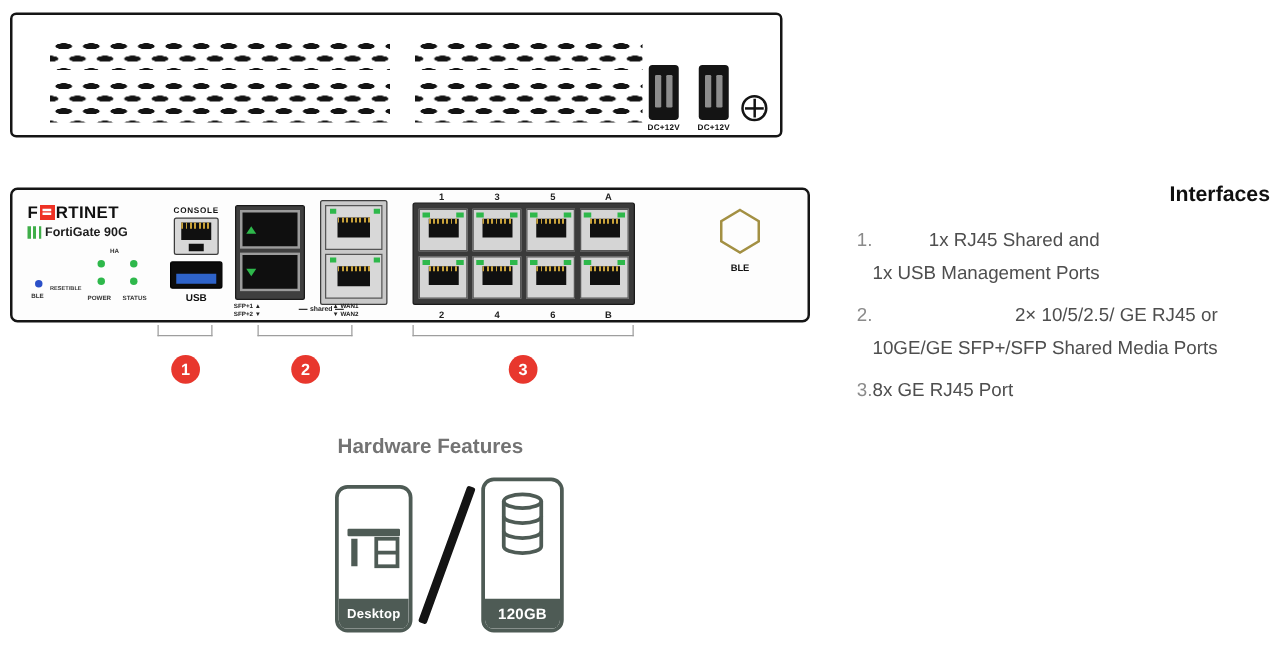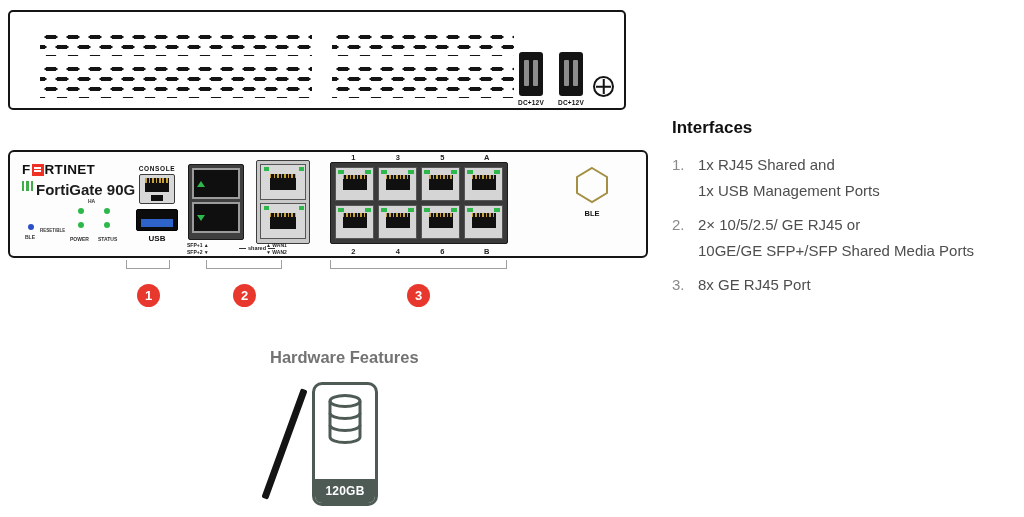--- a/index.html
+++ b/index.html
@@ -30,21 +30,21 @@
   .ground::after { top:50%; left:1px; right:1px; height:2.5px; transform:translateY(-50%); }
 
   
   .front-panel { position:absolute; left:8px; top:150px; width:640px; height:108px;
     border:2px solid #151515; border-radius:6px; background:#fdfdfd; box-sizing:border-box; }
   .brand { position:absolute; left:12px; top:10px; }
   .logo { display:flex; align-items:center; font-weight:800; font-size:13.5px; letter-spacing:0.3px; color:#101010; }
   .logo-sq { display:inline-flex; width:12px; height:12px; background:var(--logo_red,#ee3124); margin:0 1px;
     flex-direction:column; align-items:center; justify-content:center; gap:1.5px; }
   .logo-sq i { display:block; width:7px; height:2px; background:#fff; }
-  .model { display:flex; align-items:flex-start; gap:3px; margin-top:4px; font-size:15px; font-weight:bold; color:#1c1c1c; }
+  .model { display:flex; align-items:flex-start; gap:3px; margin-top:4px; font-size:10px; font-weight:bold; color:#1c1c1c; }
   .model-bars { width:11px; height:10px; background:repeating-linear-gradient(90deg,#3fae49 0 2.5px, transparent 2.5px 4.5px); }
 
   .leds { position:absolute; left:10px; top:44px; width:106px; height:54px; }
   .dot { position:absolute; width:6px; height:6px; border-radius:50%; }
   .dot.blue { background:#2b50c8; left:8px; top:28px; }
   .dot.green { background:var(--led_green,#2eb84b); }
   .g1 { left:58px; top:12px; } .g2 { left:58px; top:26px; }
   .g3 { left:84px; top:12px; } .g4 { left:84px; top:26px; }
   .tlabel { position:absolute; font-size:5px; font-weight:bold; color:#333; white-space:nowrap; }
   .lbl-ble { left:5px; top:38px; }
@@ -103,21 +103,21 @@
   .ble-label { font-size:7.5px; font-weight:bold; margin-top:1px; }
 
   
   .bracket { position:absolute; top:260px; height:9px; border:1.5px solid #9e9e9e; border-top:none; box-sizing:border-box; }
   .b1 { left:126px; width:44px; } .b2 { left:206px; width:76px; } .b3 { left:330px; width:177px; }
   .callout { position:absolute; top:284px; width:23px; height:23px; border-radius:50%; background:var(--accent_red,#e8372d);
     color:#fff; font-size:13px; font-weight:bold; display:flex; align-items:center; justify-content:center; }
   .c1 { left:137px; } .c2 { left:233px; } .c3 { left:407px; }
 
   
-  .interfaces { position:absolute; left:672px; top:118px; width:344px; }
+  .interfaces { position:absolute; left:672px; top:146px; width:344px;text-align:right; }
   .interfaces h3 { margin:0 0 14px; font-size:17px; color:#101010; }
   .iface-item { display:flex; margin-bottom:9px; font-size:15px; color:#4e4e4e; line-height:1.7; }
   .iface-num { width:26px; flex:none; color:#8a8a8a; }
 
   
   .hardware-title { position:absolute; left:270px; top:348px; font-size:16.5px; font-weight:bold; color:#737373; }
   .badges { position:absolute; left:268px; top:382px; display:flex; align-items:flex-end; gap:11px; }
   .badge { width:62px; border:3px solid var(--badge_green,#4e5b55); border-radius:10px; background:#fff;
     display:flex; flex-direction:column; overflow:hidden; box-sizing:border-box; }
   .badge .icon-area { flex:1; display:flex; align-items:center; justify-content:center; padding:6px 0 3px; color:var(--badge_green,#4e5b55); }
@@ -308,20 +308,31 @@
       <span class="iface-lines">
         <div>8x GE RJ45 Port</div>
       </span>
     </div>
   </div>
 
   <div class="hardware-title">Hardware Features</div>
   <div class="badges">
 
 
+    <div class="badge badge-desktop">
+      <div class="icon-area">
+        <svg width="46" height="40" viewBox="0 0 46 40">
+          <rect x="2" y="6" width="42" height="6" rx="1" fill="currentColor"></rect>
+          <rect x="5" y="14" width="5" height="22" fill="currentColor"></rect>
+          <rect x="25" y="14" width="17" height="22" fill="none" stroke="currentColor" stroke-width="3"></rect>
+          <line x1="25" y1="25" x2="42" y2="25" stroke="currentColor" stroke-width="3"></line>
+        </svg>
+      </div>
+      <div class="badge-label">Desktop</div>
+    </div>
 
     <div class="slash"></div>
 
     <div class="badge badge-120">
       <div class="icon-area">
         <svg width="40" height="54" viewBox="0 0 40 54">
           <ellipse cx="20" cy="8" rx="15" ry="5.5" fill="none" stroke="currentColor" stroke-width="3"></ellipse>
           <path d="M5 8 V44 C5 47 11.5 49.5 20 49.5 C28.5 49.5 35 47 35 44 V8" fill="none" stroke="currentColor" stroke-width="3"></path>
           <path d="M5 20 C5 23 11.5 25.5 20 25.5 C28.5 25.5 35 23 35 20" fill="none" stroke="currentColor" stroke-width="3"></path>
           <path d="M5 32 C5 35 11.5 37.5 20 37.5 C28.5 37.5 35 35 35 32" fill="none" stroke="currentColor" stroke-width="3"></path>

